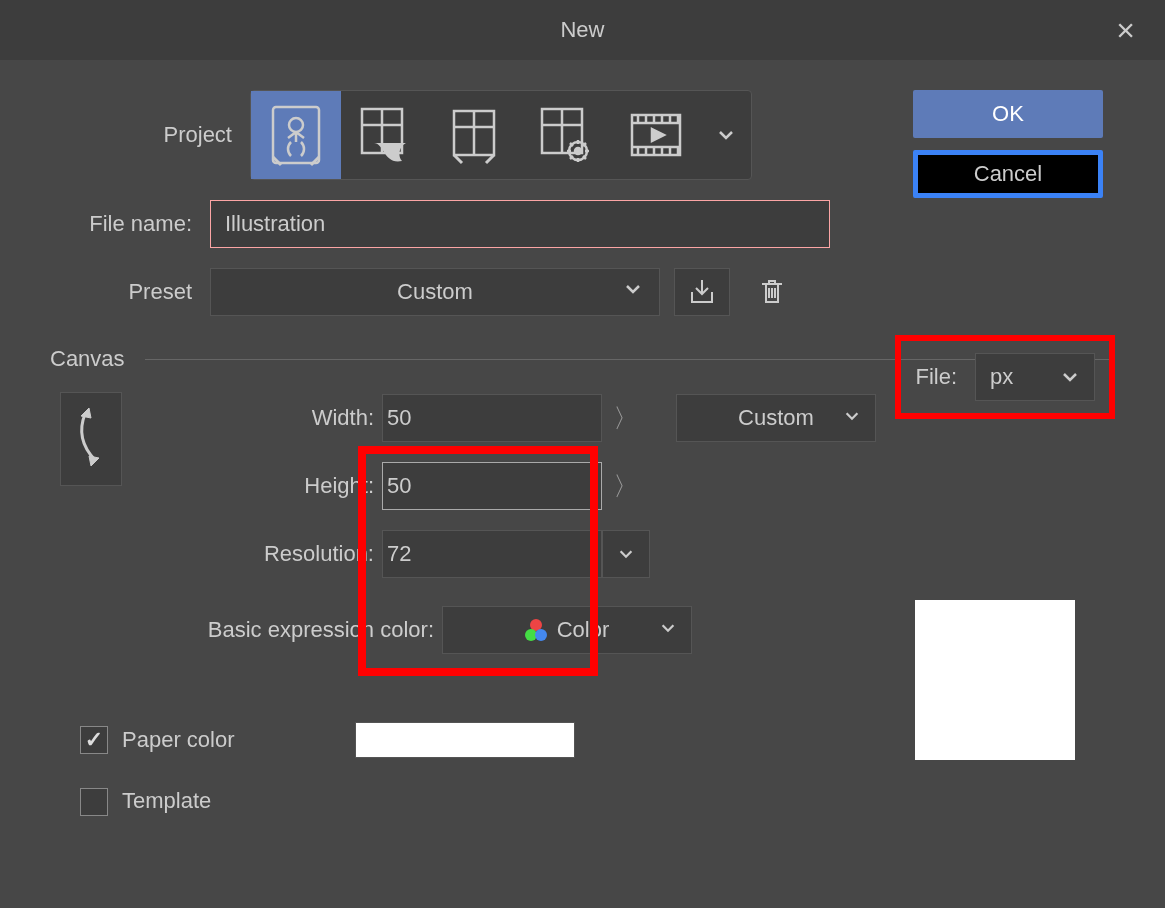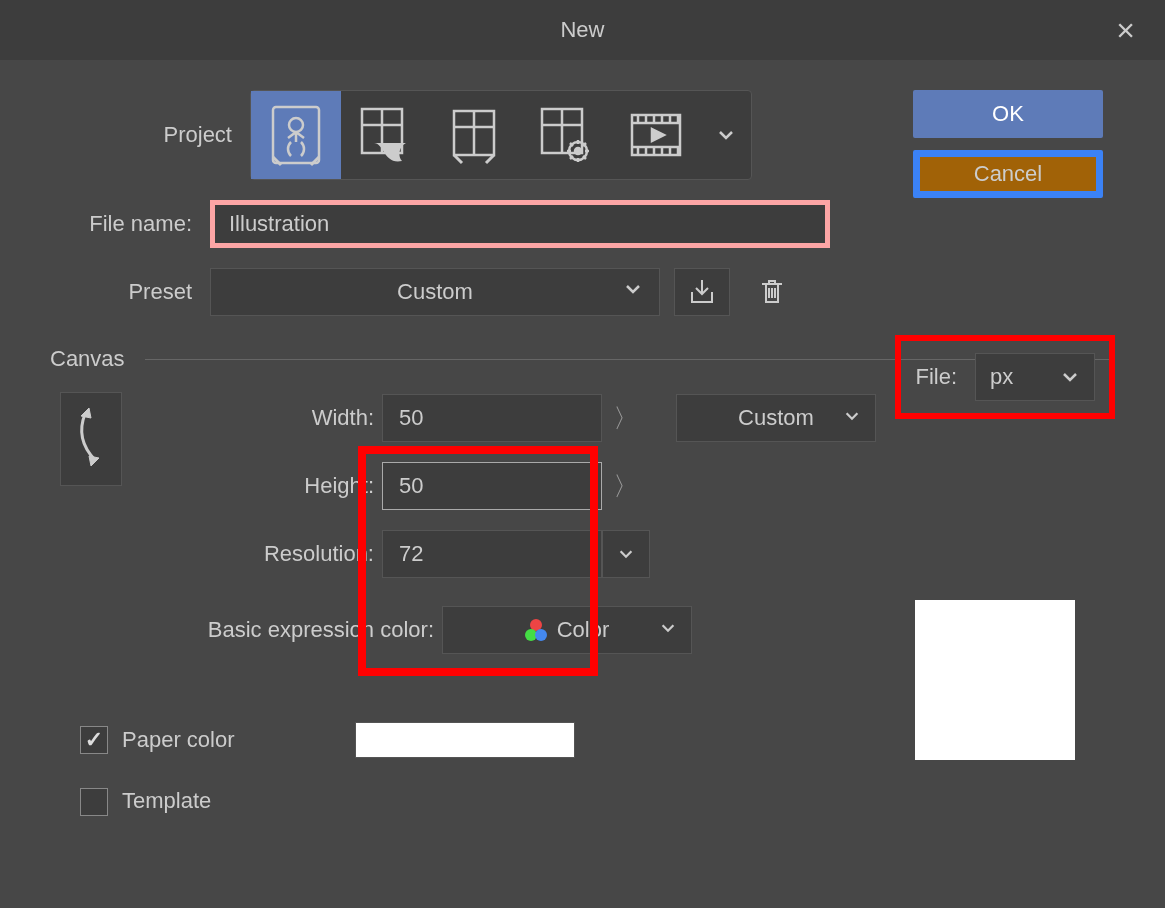--- a/index.html
+++ b/index.html
@@ -15,23 +15,23 @@
 
   .project-types { display: flex; align-items: center; background: #3d3d3d; border: 1px solid #555; border-radius: 4px; height: 90px; }
   .ptype { width: 90px; height: 88px; display: flex; align-items: center; justify-content: center; cursor: pointer; }
   .ptype.selected { background: #5e7bb8; }
   .ptype svg { stroke: #cccccc; fill: none; stroke-width: 2.5; }
   .proj-chevron { width: 50px; display:flex; align-items:center; justify-content:center; color:#ccc; }
 
   .actions { position: absolute; right: 62px; top: 30px; width: 190px; }
   .btn { height: 48px; display: flex; align-items: center; justify-content: center; font-size: 22px; border-radius: 2px; cursor: pointer; margin-bottom: 12px; }
   .btn-ok { background: #5e7bb8; color: #fff; }
-  .btn-cancel { background: #a16207; color: #ccc; border:7px solid #3b82f6; }
-
-  .text-input { background: #3d3d3d; border: 5px solid #fca5a5; color: #ccc; font-size: 22px; padding: 8px 14px; height: 48px; outline: none; }
+  .btn-cancel { background: #000000; color: #ccc; border:5px solid #3b82f6; }
+
+  .text-input { background: #3d3d3d; border: 1px solid #fca5a5; color: #ccc; font-size: 22px; padding: 8px 14px; height: 48px; outline: none; }
   .filename { width: 620px; }
 
   .preset-select { width: 450px; height: 48px; background:#3d3d3d; border:1px solid #555; display:flex; align-items:center; justify-content:center; color:#ccc; font-size:22px; position:relative; cursor:pointer; }
   .preset-select .chev { position:absolute; right:16px; }
   .icon-btn { width:56px; height:48px; margin-left:14px; background:#3d3d3d; border:1px solid #555; display:flex; align-items:center; justify-content:center; cursor:pointer; }
   .icon-btn svg { stroke:#ccc; fill:none; stroke-width:2; }
 
   .unit-block { position:absolute; right:50px; top:275px; display:flex; align-items:center; border:6px solid #ff0000; padding:12px 14px; }
   .unit-label { color:#ccc; font-size:22px; margin-right:18px; }
   .unit-select { width:120px; height:48px; background:#3d3d3d; border:1px solid #555; display:flex; align-items:center; justify-content:space-between; padding:4px 14px; color:#ccc; font-size:22px; cursor:pointer; }
@@ -41,21 +41,21 @@
   .section-title { color:#ccc; font-size:22px; margin-right:20px; }
   .section-line { flex:1; height:1px; background:#666; }
 
   .canvas-body { display:flex; }
   .swap-btn { width:62px; height:94px; background:#3d3d3d; border:1px solid #555; display:flex; align-items:center; justify-content:center; cursor:pointer; margin-right: 30px; margin-left: 10px; }
   .swap-btn svg { stroke:#ccc; fill:#ccc; }
 
   .canvas-fields { flex:1; }
   .cf-row { display:flex; align-items:center; height:52px; margin-bottom:16px; }
   .cf-label { color:#ccc; font-size:22px; width:230px; text-align:right; padding-right:8px; }
-  .cf-input { width:220px; height:48px; background:#3d3d3d; border:1px solid #555; color:#ccc; font-size:22px; padding:0 16px; outline:none; }
+  .cf-input { width:220px; height:48px; background:#3d3d3d; border:1px solid #555; color:#ccc; font-size:22px; padding:0 4px; outline:none; }
   .cf-input.active { border:1px solid #aaa; }
   .arrow-btn { width:48px; height:48px; display:flex; align-items:center; justify-content:center; color:#999; font-size:26px; }
   .size-select { width:200px; height:48px; background:#3d3d3d; border:1px solid #555; display:flex; align-items:center; justify-content:center; color:#ccc; font-size:22px; cursor:pointer; margin-left:26px; position:relative; }
   .size-select .chev { position:absolute; right:14px; }
   .res-chev { width:48px; height:48px; background:#3d3d3d; border:1px solid #555; display:flex; align-items:center; justify-content:center; }
   .color-select { width:250px; height:48px; background:#3d3d3d; border:1px solid #555; display:flex; align-items:center; justify-content:center; color:#ccc; font-size:22px; cursor:pointer; position:relative; }
   .color-select .chev { position:absolute; right:14px; }
   .rgb { width:22px; height:22px; margin-right:10px; position:relative; }
   .rgb span { position:absolute; width:12px; height:12px; border-radius:50%; }
   .rgb .r { background:#e44; top:0; left:5px; }

